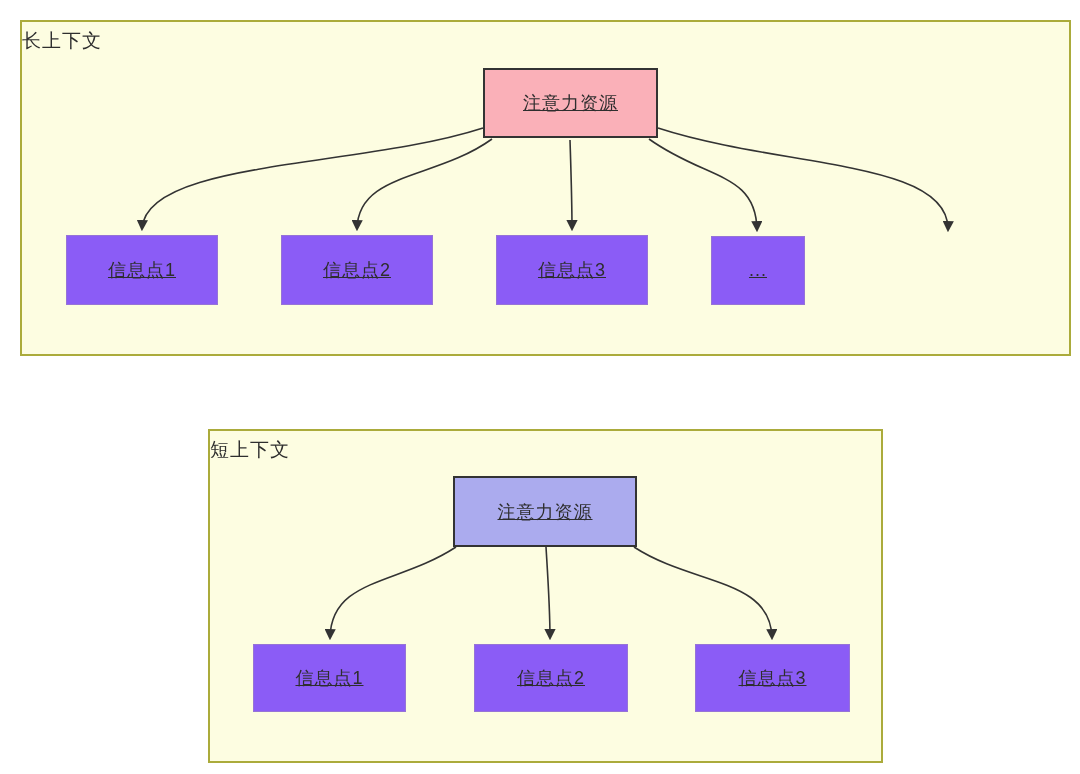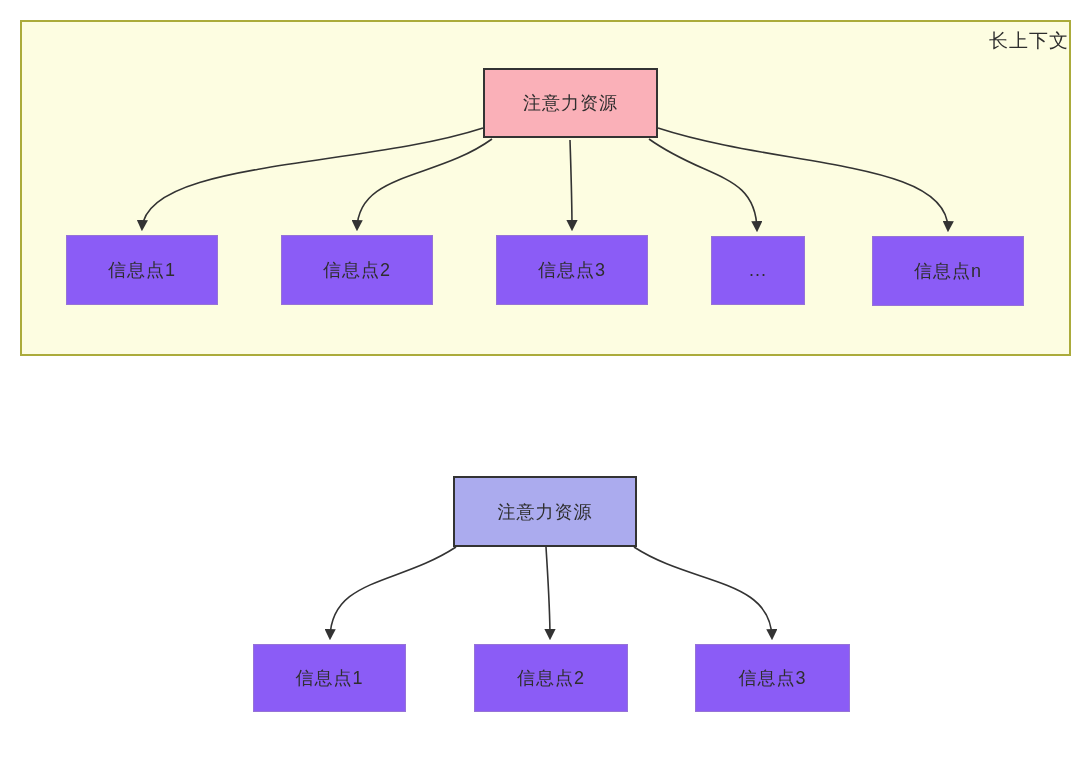--- a/index.html
+++ b/index.html
@@ -22,21 +22,21 @@
     box-sizing: border-box;
     z-index: 0;
   }
   .panel-long  { left: 20px;  top: 20px;  width: 1051px; height: 336px; }
   .panel-short { left: 208px; top: 429px; width: 675px;  height: 334px; }
   .panel-title {
     position: absolute;
     top: 6px;
     left: 0;
     width: 100%;
-    text-align: right;
+    text-align: left;
     font-size: 19px;
     color: #2e2e2e;
     letter-spacing: 1px;
   }
   .arrows {
     position: absolute;
     left: 0; top: 0;
     width: 1080px;
     height: 774px;
     z-index: 1;
@@ -45,20 +45,21 @@
   .node {
     position: absolute;
     display: flex;
     align-items: center;
     justify-content: center;
     box-sizing: border-box;
     font-size: 18px;
     color: #2e2e2e;
     z-index: 2;
     letter-spacing: 1px;
+    text-decoration: underline;
   }
   .root {
     border: 2.5px solid #333333;
   }
   .root-long  { background: #fab0b8; left: 483px; top: 68px;  width: 175px; height: 70px; }
   .root-short { background: #abablue; }
   .root-short { background: #ababee; left: 453px; top: 476px; width: 184px; height: 71px; }
   .child {
     background: #8b5cf6;
     border: 1.5px solid #9673d7;
@@ -73,20 +74,23 @@
   .c-s3 { left: 695px; top: 644px; width: 155px; height: 68px; }
 </style>
 </head>
 <body>
 
 <div class="page">
 
   <div class="panel panel-long">
     <div class="panel-title">长上下文</div>
   </div>
+  <div class="panel panel-short">
+    <div class="panel-title">短上下文</div>
+  </div>
 
   <svg class="arrows" viewBox="0 0 1080 774" xmlns="http://www.w3.org/2000/svg">
     <defs>
       <marker id="arrowhead" viewBox="0 0 10 10" refX="8" refY="5" markerWidth="7" markerHeight="7" orient="auto">
         <path d="M 0 0 L 10 5 L 0 10 z" fill="#333333"></path>
       </marker>
     </defs>
     <g fill="none" stroke="#333333" stroke-width="1.6">
       <path d="M 483 128 C 360 168, 145 160, 142 229" marker-end="url(#arrowhead)"></path>
       <path d="M 492 139 C 435 180, 358 172, 357 229" marker-end="url(#arrowhead)"></path>
@@ -98,20 +102,19 @@
       <path d="M 546 547 C 548 580, 550 608, 550 638" marker-end="url(#arrowhead)"></path>
       <path d="M 634 547 C 692 585, 771 578, 772 638" marker-end="url(#arrowhead)"></path>
     </g>
   </svg>
 
   <div class="node root root-long">注意力资源</div>
   <div class="node child c-l1">信息点1</div>
   <div class="node child c-l2">信息点2</div>
   <div class="node child c-l3">信息点3</div>
   <div class="node child c-l4">...</div>
-  <div class="node child c-l5">信息点n</div>
 
   <div class="node root root-short">注意力资源</div>
   <div class="node child c-s1">信息点1</div>
   <div class="node child c-s2">信息点2</div>
   <div class="node child c-s3">信息点3</div>
 
 </div>
 
 </body></html>

